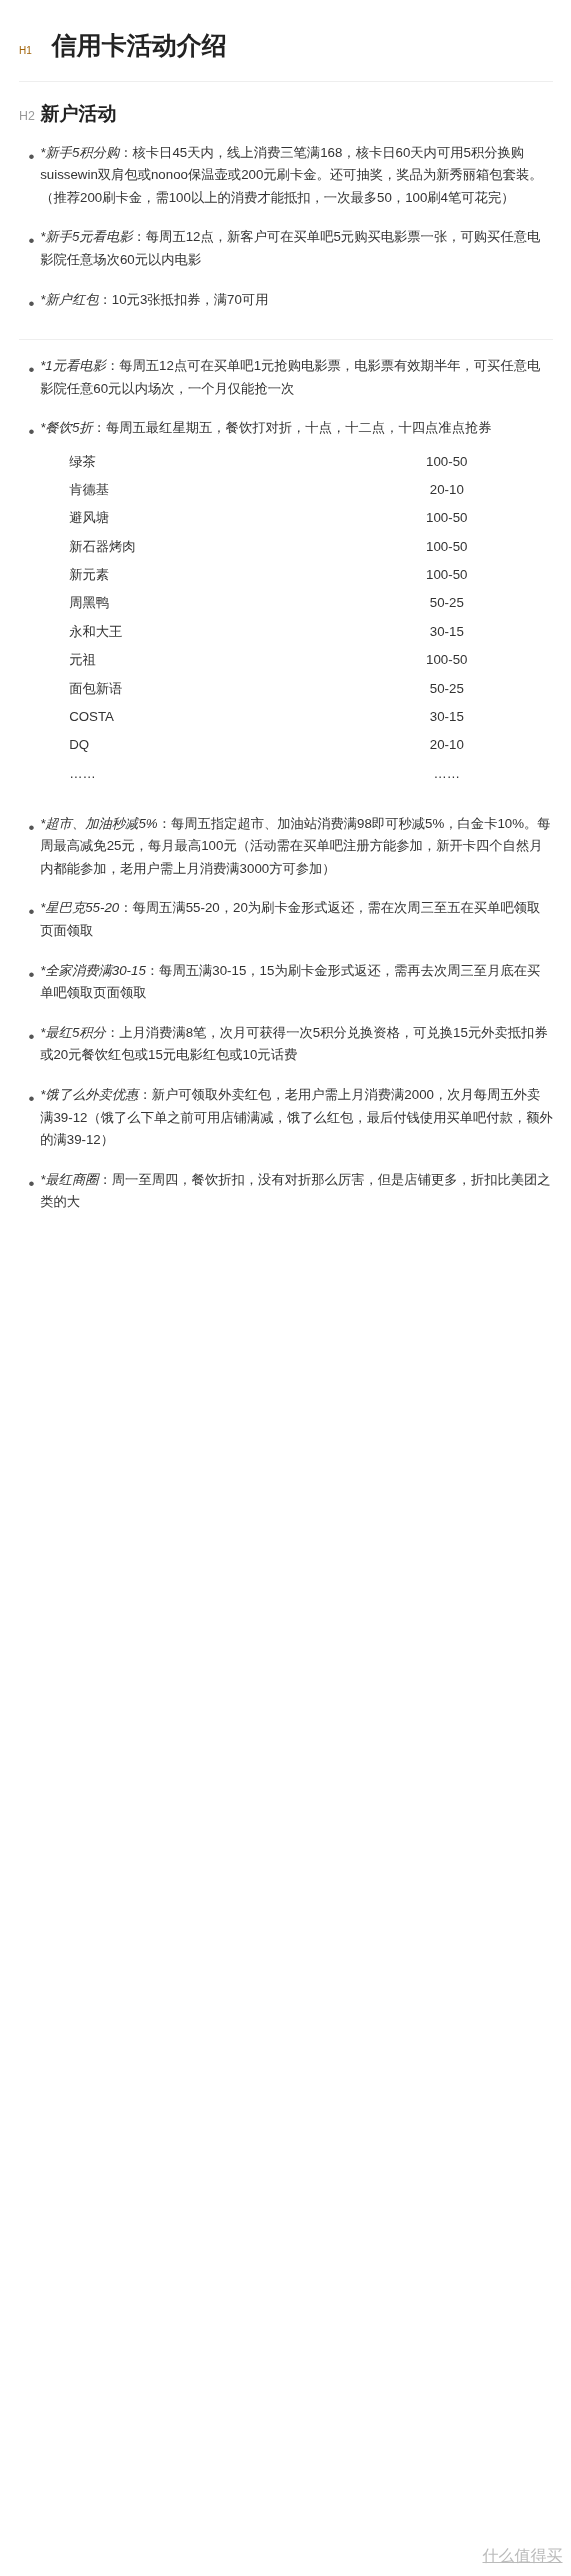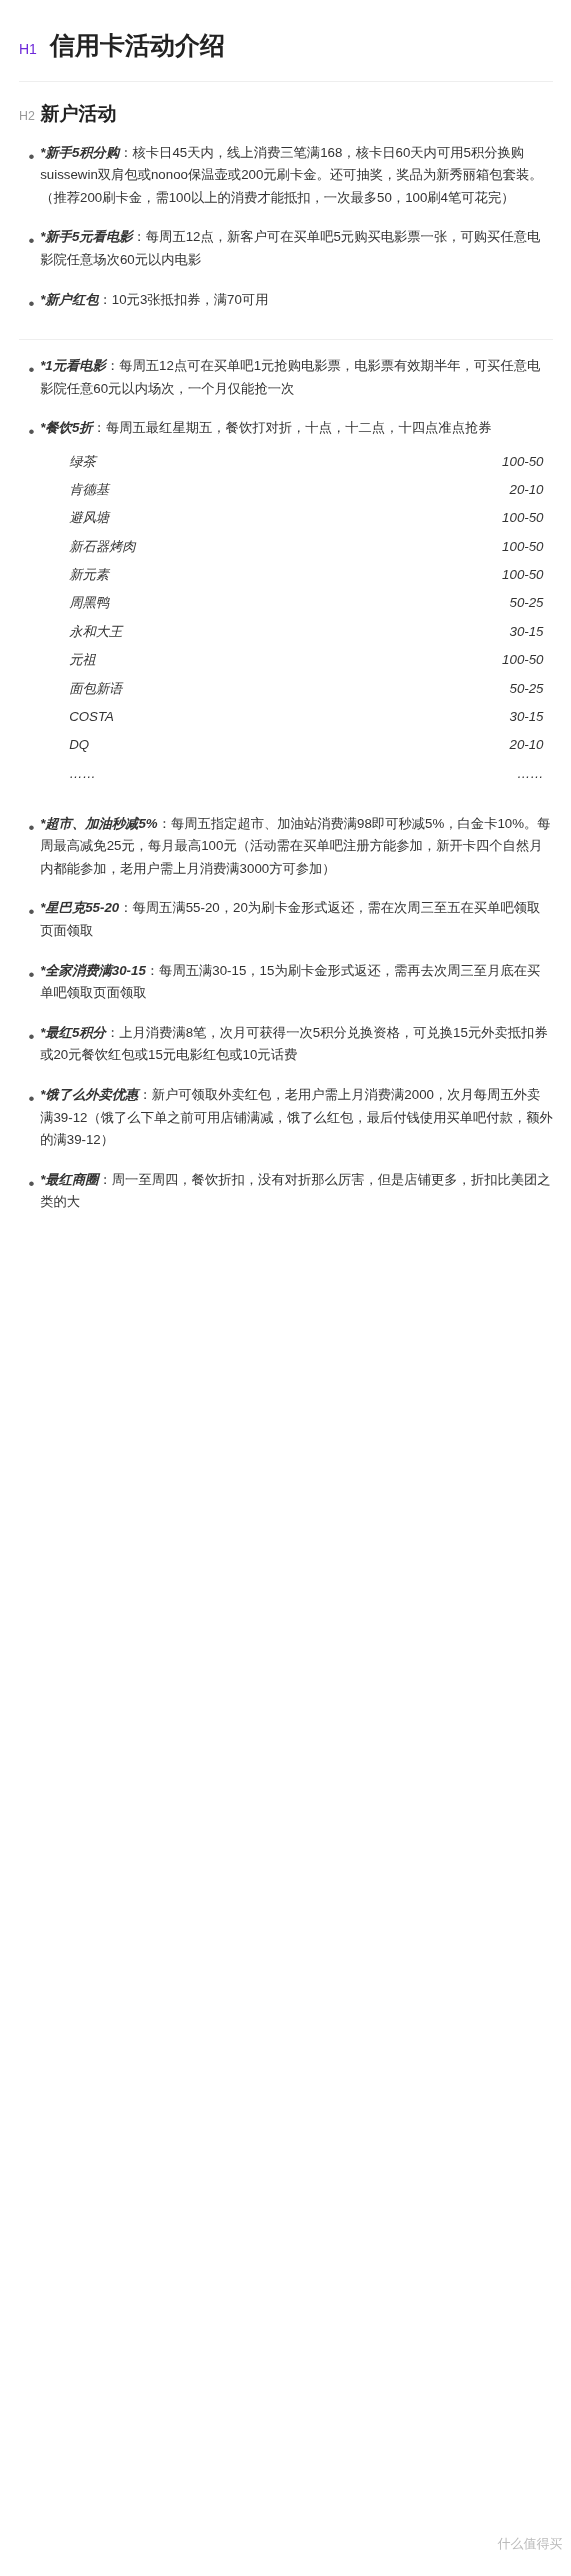--- a/index.html
+++ b/index.html
@@ -18,24 +18,24 @@
     }
     .h1-title {
       font-size: 25px;
       font-weight: bold;
       color: #222;
       padding: 9.5px 0 19px 0;
       border-bottom: 1px solid #eee;
       margin-bottom: 19px;
     }
     .h1-label {
-      font-size: 14px;
-      color: #6d28d9;
+      font-size: 10px;
+      color: #a16207;
       font-weight: normal;
-      margin-right: 13px;
+      margin-right: 20px;
     }
     .h2-title {
       font-size: 19px;
       font-weight: bold;
       color: #222;
       margin-bottom: 15.2px;
       margin-top: 0;
     }
     .section {
       margin-bottom: 23px;
@@ -57,47 +57,47 @@
       margin-right: 5.7px;
       margin-top: 1.9px;
       flex-shrink: 0;
       font-size: 17px;
       line-height: 1.5;
     }
     .bullet-text {
       flex: 1;
     }
     .bold-keyword {
-      font-weight: bold;
+      font-weight: normal;
       font-style: italic;
     }
     .dining-table {
       width: 100%;
       margin: 7.6px 0 7.6px 0;
       border-collapse: collapse;
-      font-style: italic;
     }
     .dining-table td {
       padding: 2.9px 9.5px;
       font-size: 13.3px;
       color: #333;
     }
     .dining-table td:first-child {
       padding-left: 29px;
     }
     .dining-table td:last-child {
-      text-align: right;
+      text-align: center;
       padding-left: 57px;
     }
     .footer-logo {
       position: absolute;
-      bottom: 23px;
+      bottom: 9px;
       right: 9.5px;
-      font-size: 13px;
+      font-size: 16px;
       color: #bbb;
+      text-decoration: underline;
     }
     .divider {
       border: none;
       border-top: 1px solid #eee;
       margin: 9.5px 0 15.2px 0;
     }
   </style>
 </head>
 <body>
 

